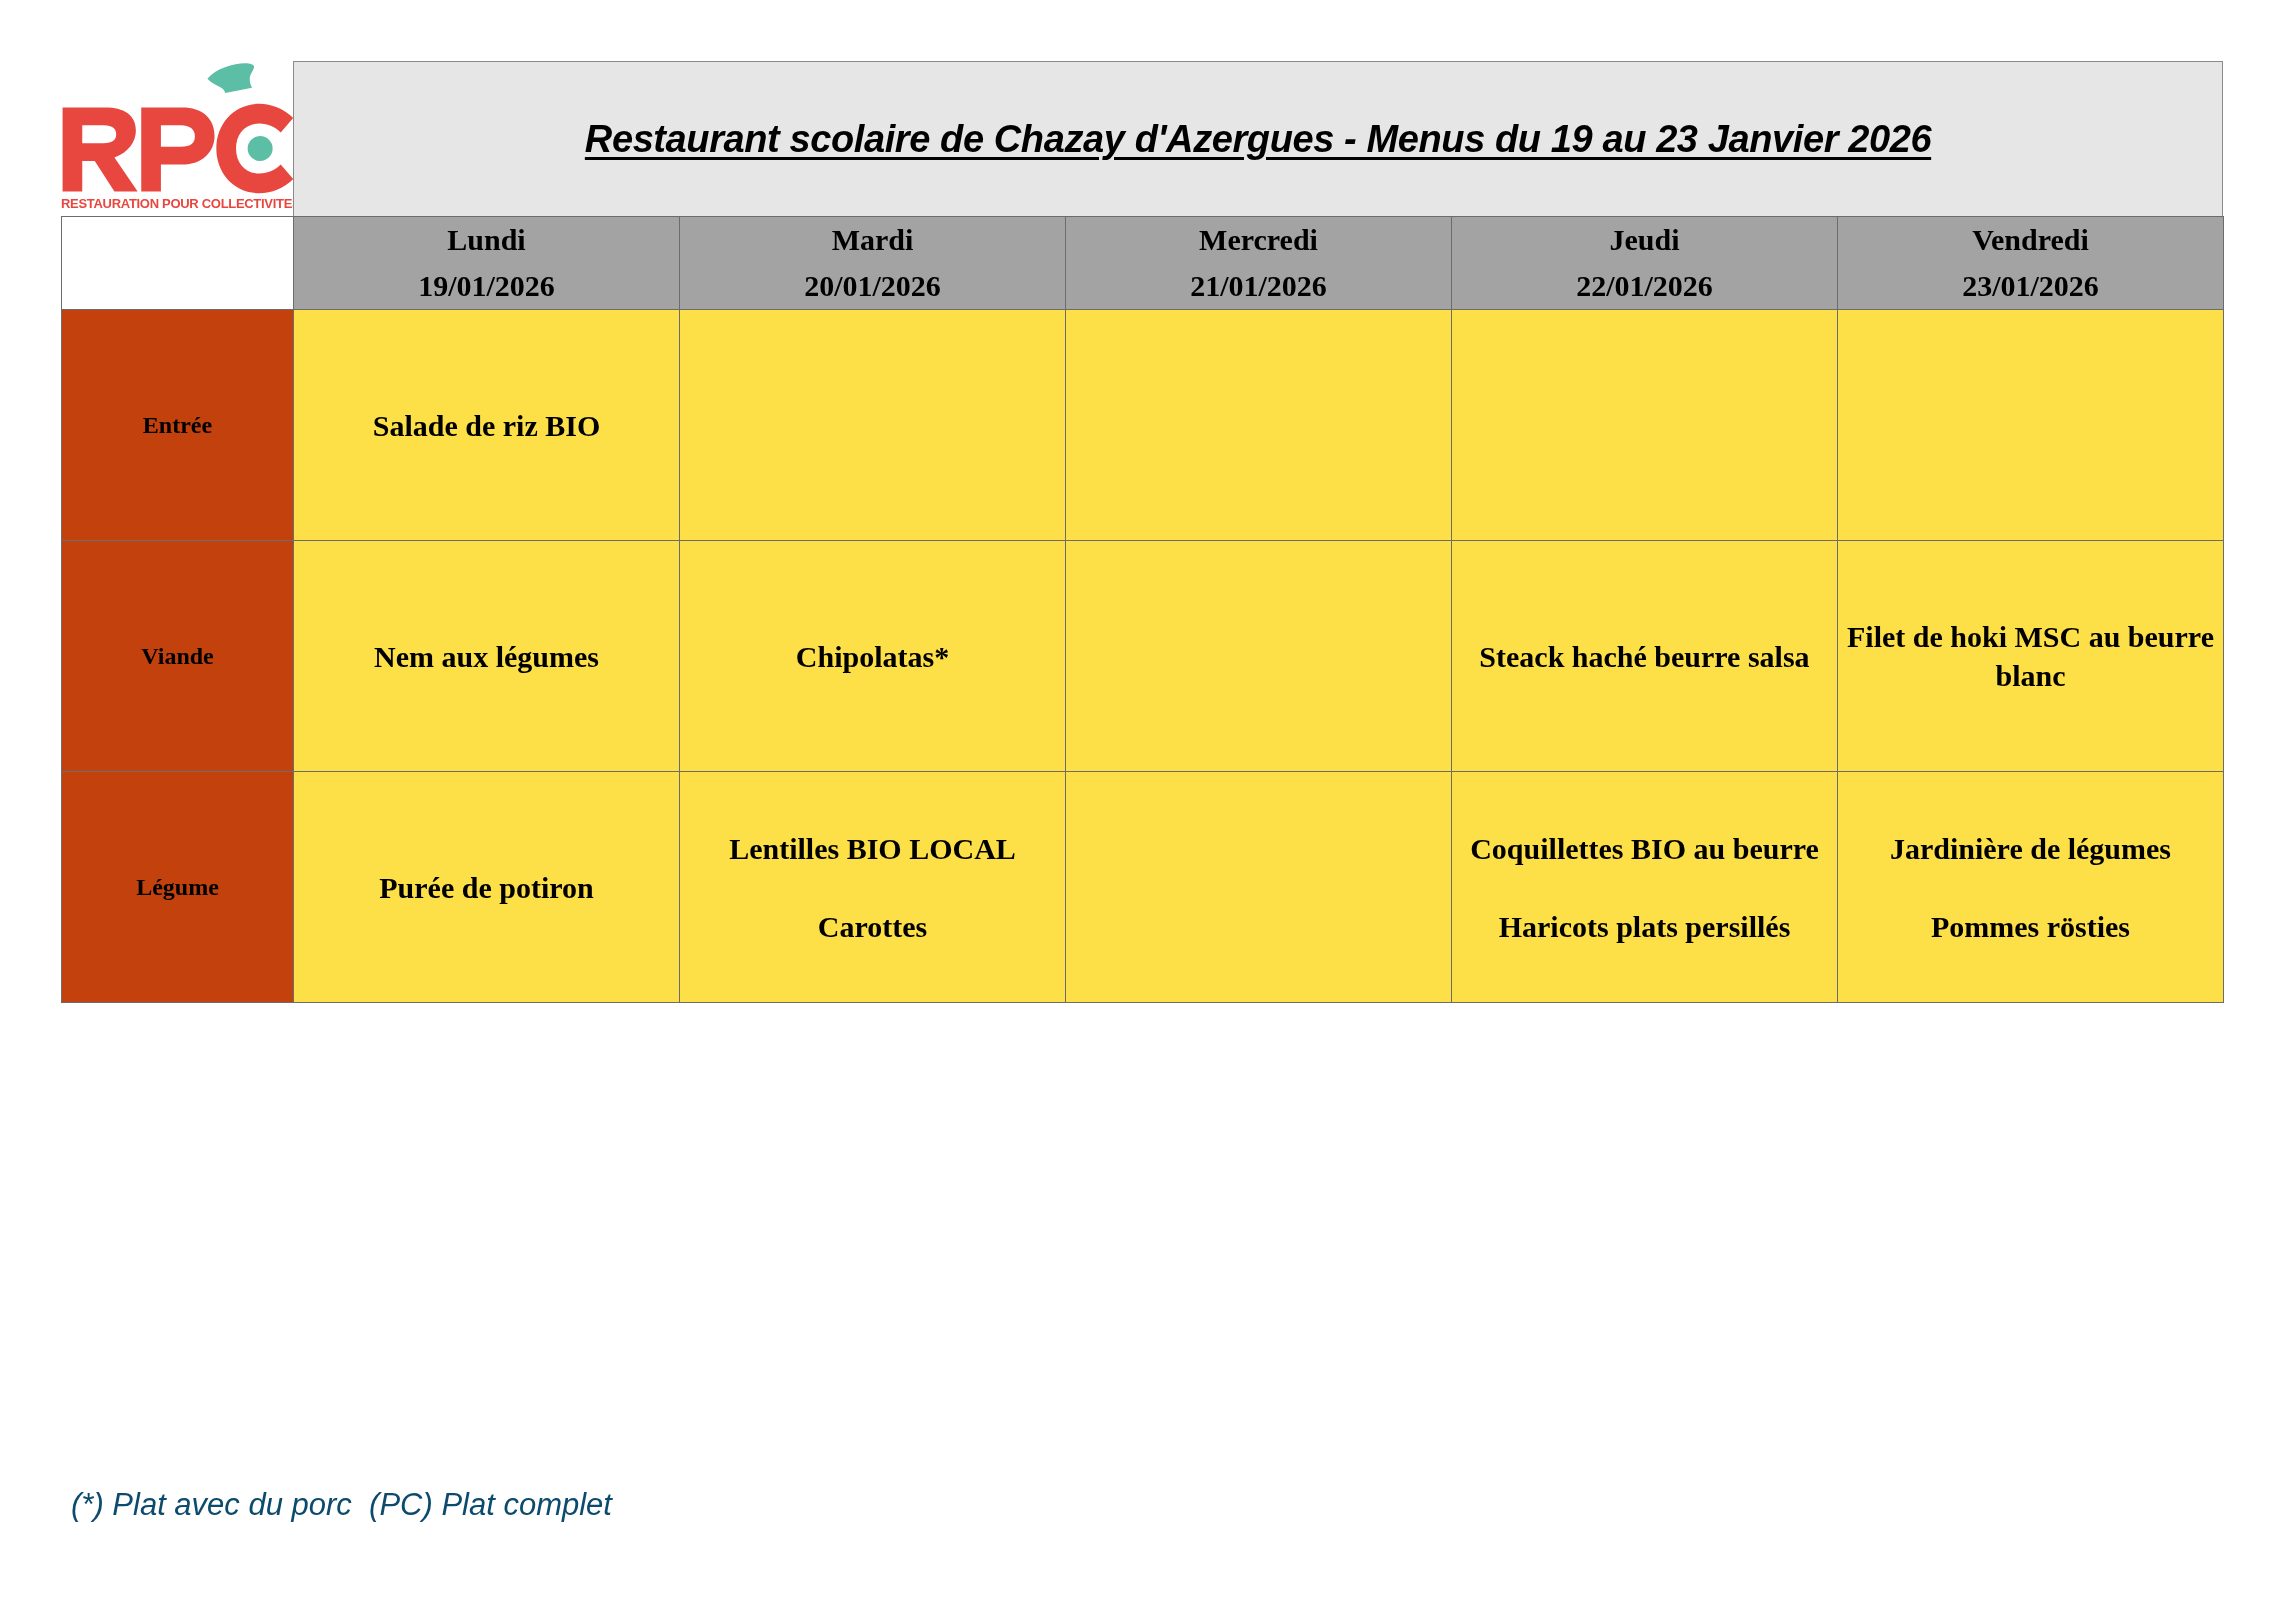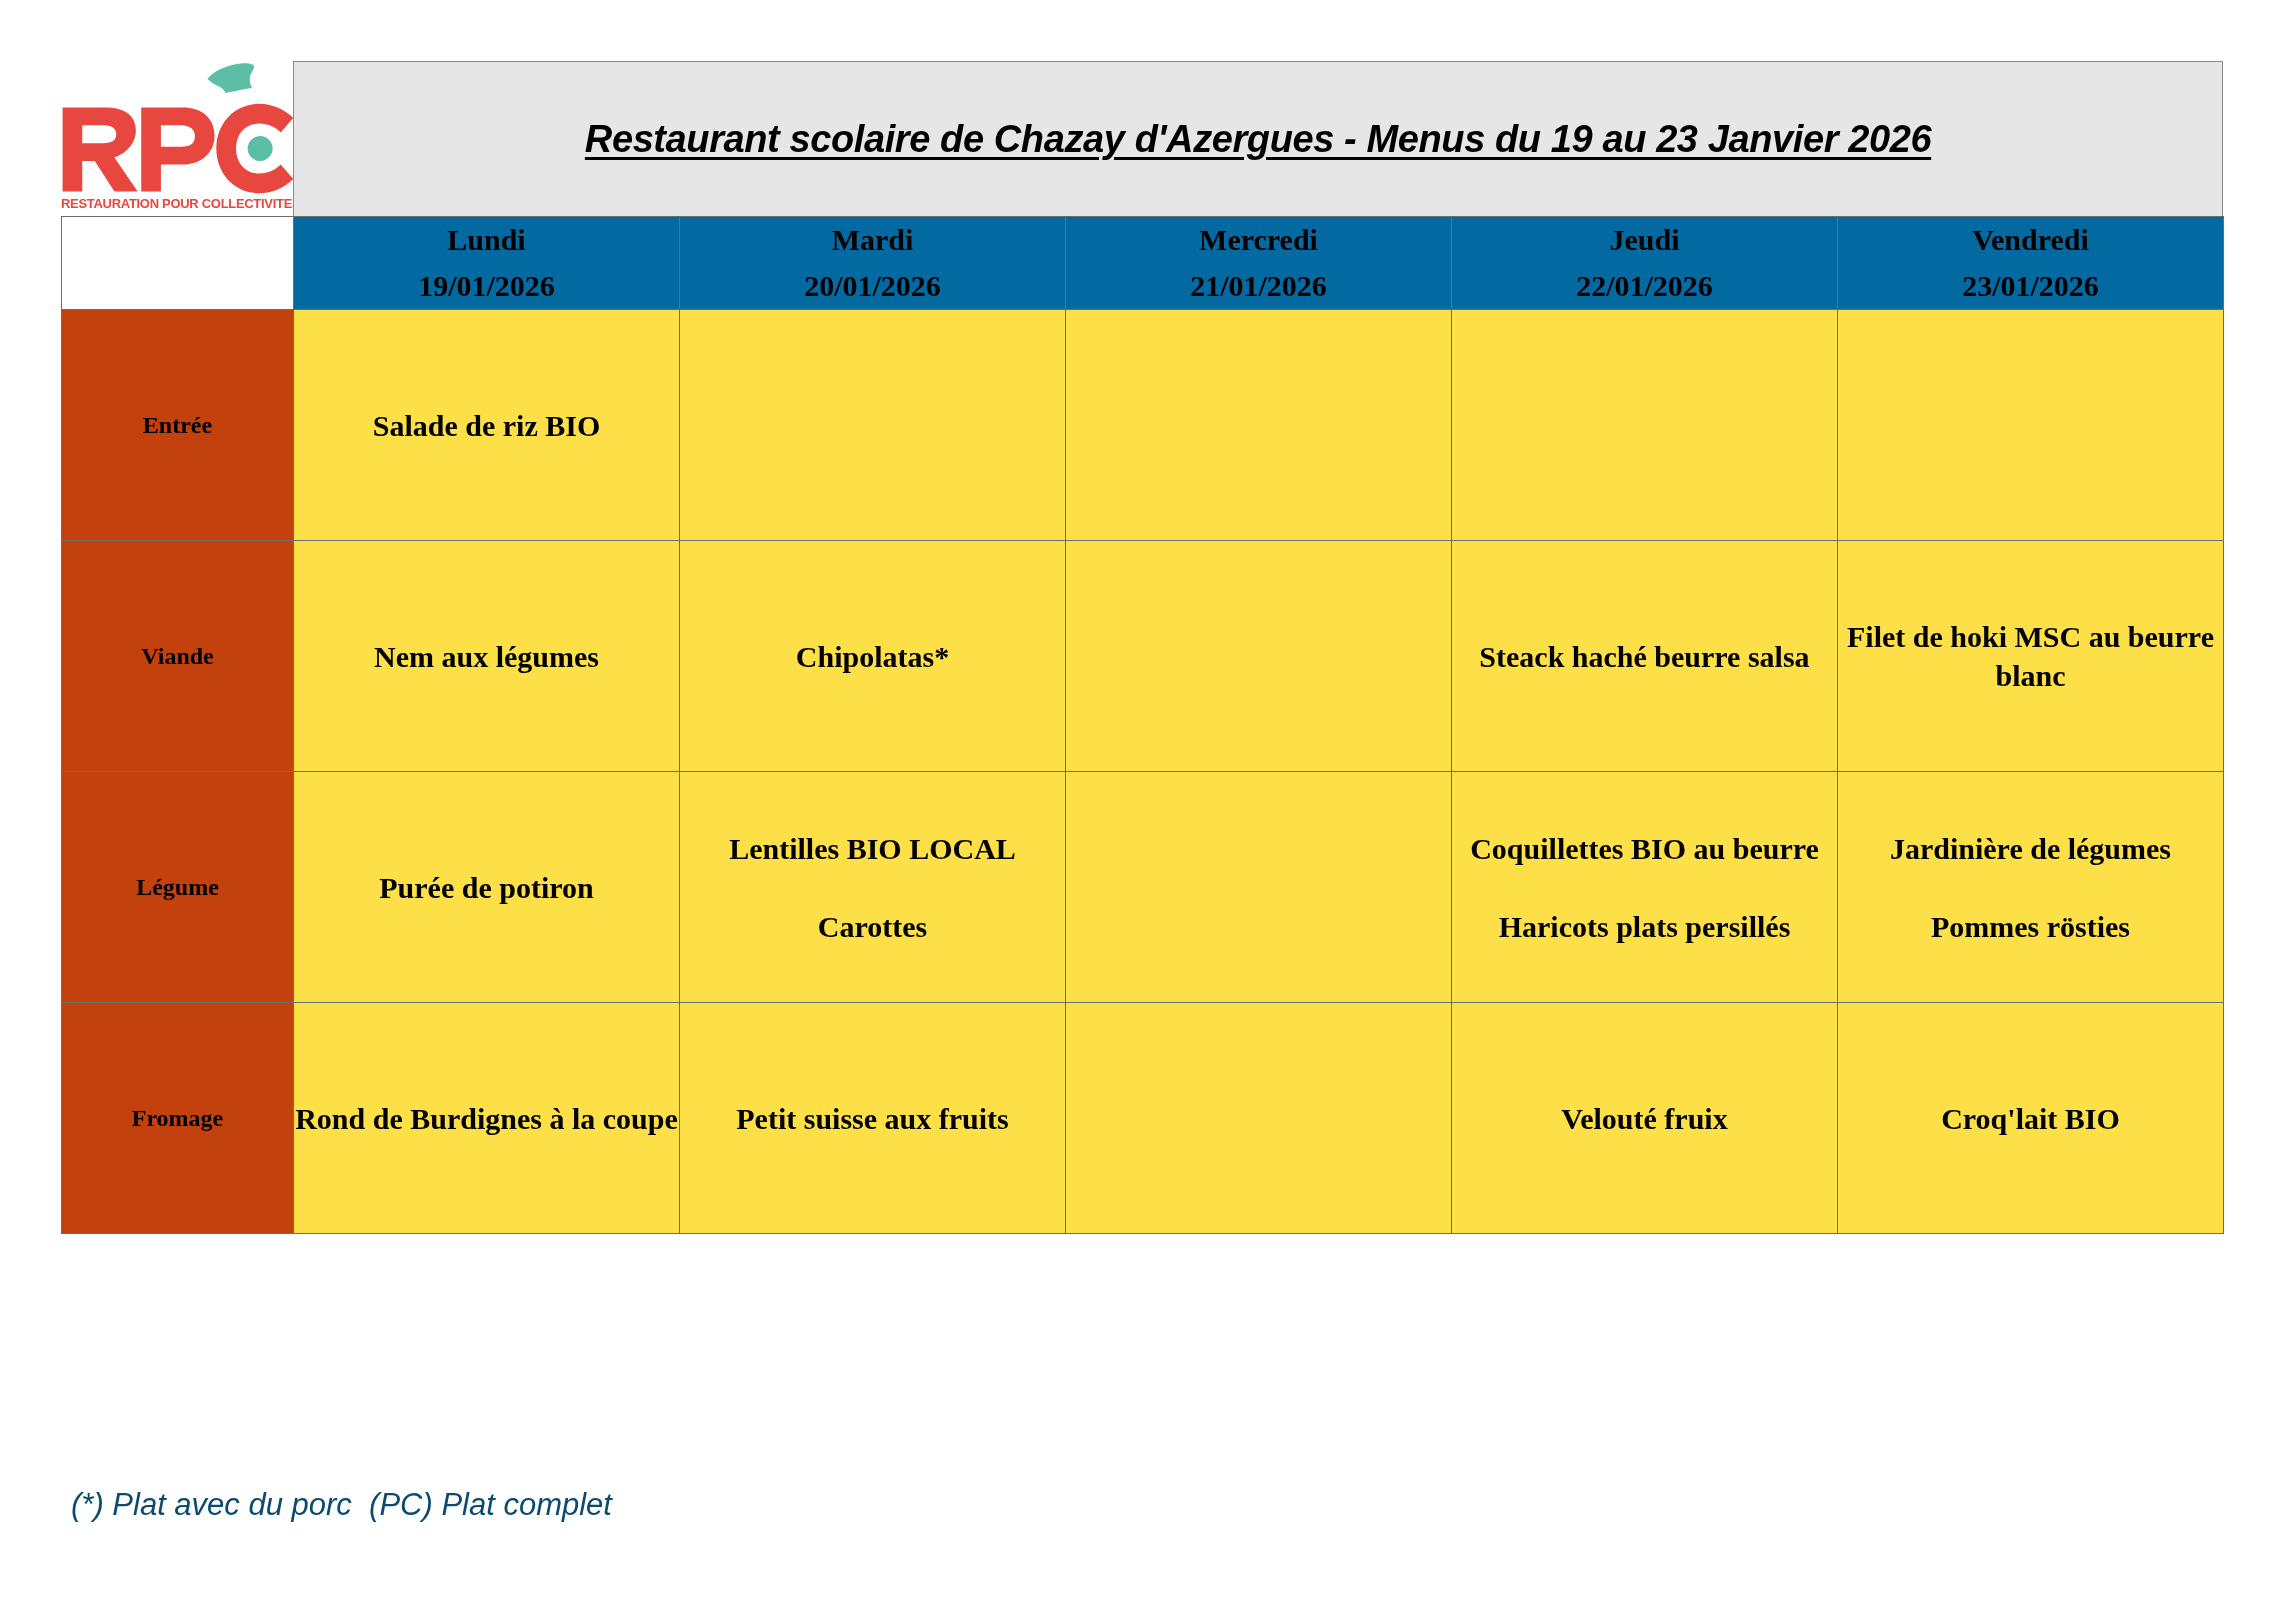--- a/index.html
+++ b/index.html
@@ -29,21 +29,21 @@
     border-collapse: collapse; table-layout: fixed; width: 2163px;
   }
   table.menu td, table.menu th {
     border: 1.3px solid #6c6c6c; padding: 0; text-align: center;
     font-family: "Liberation Serif", serif; font-weight: bold; color: #000;
   }
   col.c-label { width: 232px; }
   col.c-day { width: 386px; }
 
   tr.head-row { height: 92px; }
-  tr.head-row th.day { background: #0369a1; font-size: 30px; line-height: 46px; vertical-align: middle; }
+  tr.head-row th.day { background: #a3a3a3; font-size: 30px; line-height: 46px; vertical-align: middle; }
   tr.head-row th.corner { background: #ffffff; }
 
   tr.meal-row { height: 231px; }
   td.row-label { background: #c2410c; font-size: 24px; vertical-align: middle; }
   td.cell { background: #fde047; font-size: 30px; line-height: 39px; vertical-align: middle; padding: 0 18px 39px 18px; }
   td.cell .line { display: block; }
   td.cell .gap { display: block; height: 39px; }
 
   .footer {
     position: absolute; left: 71px; top: 1487px;
@@ -149,33 +149,17 @@
           <span class="line">Coquillettes BIO au beurre</span>
           <span class="gap"></span>
           <span class="line">Haricots plats persillés</span>
         </td>
         <td class="cell">
           <span class="line">Jardinière de légumes</span>
           <span class="gap"></span>
           <span class="line">Pommes rösties</span>
         </td>
       </tr>
-      <tr class="meal-row">
-        <td class="row-label">Fromage</td>
-        <td class="cell">
-          <span class="line">Rond de Burdignes à la coupe</span>
-        </td>
-        <td class="cell">
-          <span class="line">Petit suisse aux fruits</span>
-        </td>
-        <td class="cell"></td>
-        <td class="cell">
-          <span class="line">Velouté fruix</span>
-        </td>
-        <td class="cell">
-          <span class="line">Croq'lait BIO</span>
-        </td>
-      </tr>
     </tbody>
 </table>
 
 <div class="footer">(*) Plat avec du porc  (PC) Plat complet</div>
 
 
 </body></html>

